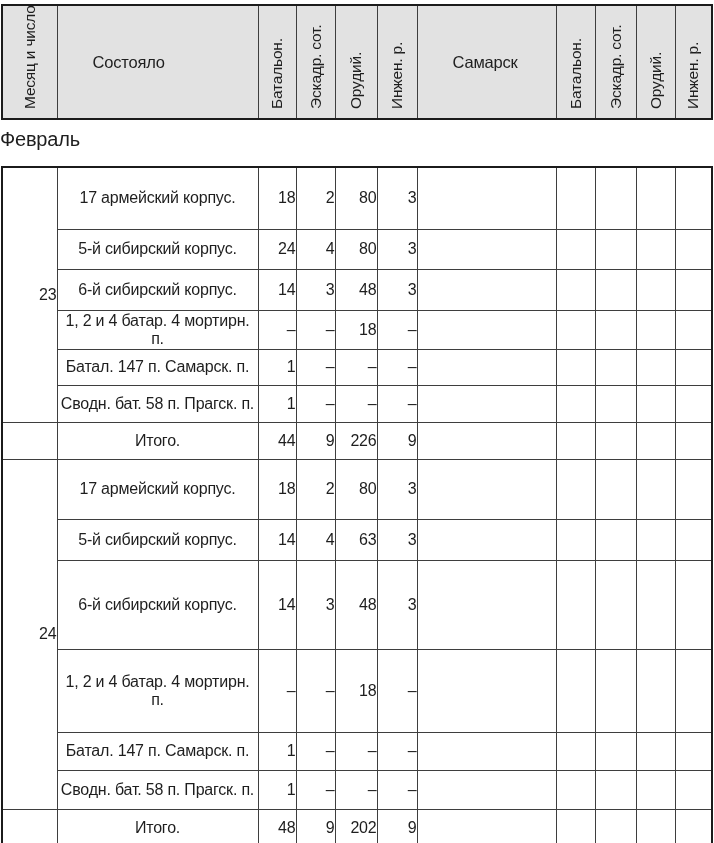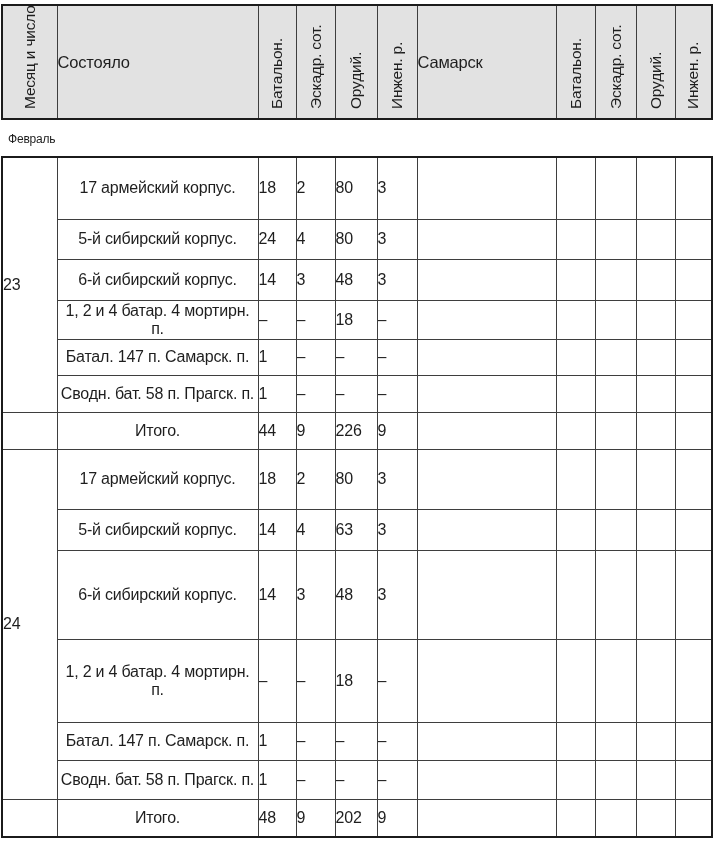--- a/index.html
+++ b/index.html
@@ -21,60 +21,60 @@
     width:712px;
     border:2px solid #1b1b1b;
   }
   table.tbl td {
     border:1px solid #3e3e3e;
     padding:0;
     overflow:hidden;
   }
   table.head { border-bottom-width:2px; }
   table.bodytbl { border-top-width:2px; }
-  table.head td { background:#e2e2e2; height:112px; }
+  table.head td { background:#e2e2e2; height:112px;padding-left:35px; }
   td.hname {
     vertical-align:middle;
     text-align:left;
     padding-left:8px;
     font-size:16.5px;
   }
   td.v { position:relative; }
   td.v .vt {
     position:absolute;
     bottom:9px;
     left:50%;
     transform-origin:left bottom;
     transform:translateX(9px) rotate(-90deg);
     white-space:nowrap;
     font-size:15.5px;
     line-height:18px;
   }
   .band {
-    height:36px;
+    height:46px;
     line-height:38px;
-    padding-left:8px;
-    font-size:12px;
+    padding-left:0;
+    font-size:20px;
     background:#ffffff;
   }
   td.unit {
     vertical-align:middle;
     text-align:center;
     padding-left:8px;
     font-size:16px;
   }
   td.num {
     vertical-align:middle;
-    text-align:left;
+    text-align:right;
     font-size:16px;
     margin-top:16px;
   }
   td.date {
     vertical-align:middle;
-    text-align:left;
+    text-align:right;
     padding-left:8px;
     font-size:16px;
   }
   tr.rh62 { height:62px; }
   tr.rh60 { height:60px; }
   tr.rh41 { height:41px; }
   tr.rh40 { height:40px; }
   tr.rh39 { height:39px; }
   tr.rh38 { height:38px; }
   tr.rh37 { height:37px; }

